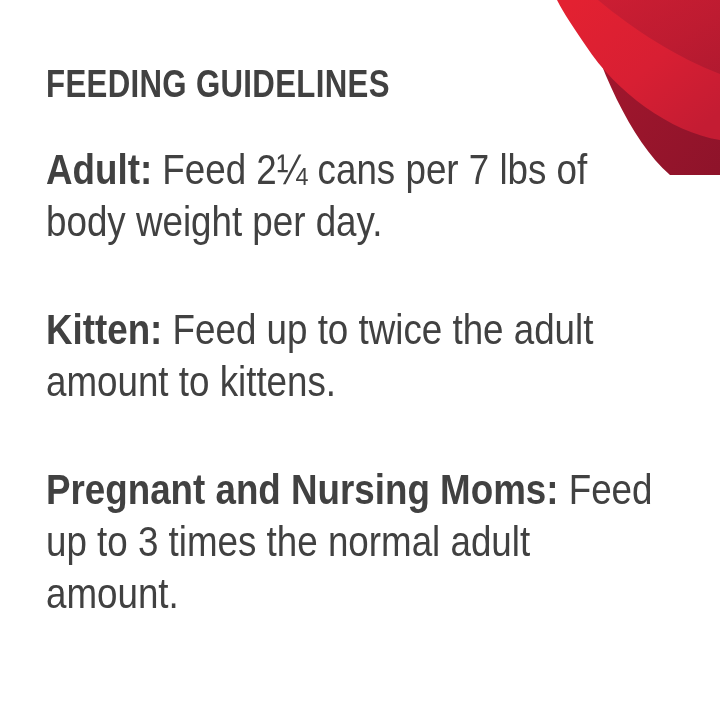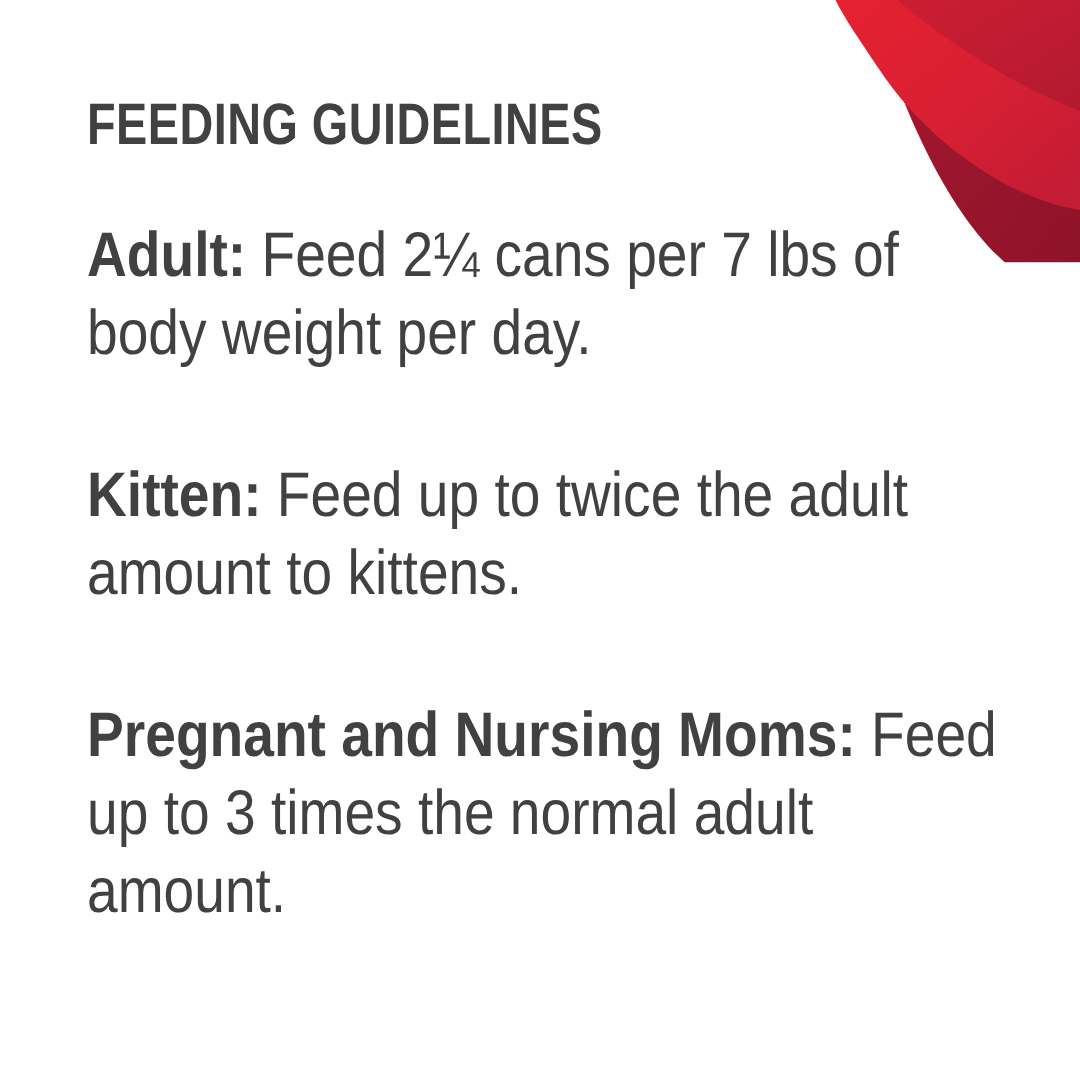--- a/index.html
+++ b/index.html
@@ -34,21 +34,21 @@
   }
   #swoosh-layer svg {
     display: block;
     width: 200px;
     height: 175px;
   }
 
   
   #content {
     position: absolute;
-    left: 58px;
+    left: 46px;
     top: 64px;
     width: 624px;
   }
 
   .heading {
     color: #414141;
     font-family: "Liberation Sans Narrow", "Liberation Sans", sans-serif;
     font-weight: bold;
     font-size: 39px;
     line-height: 40px;

